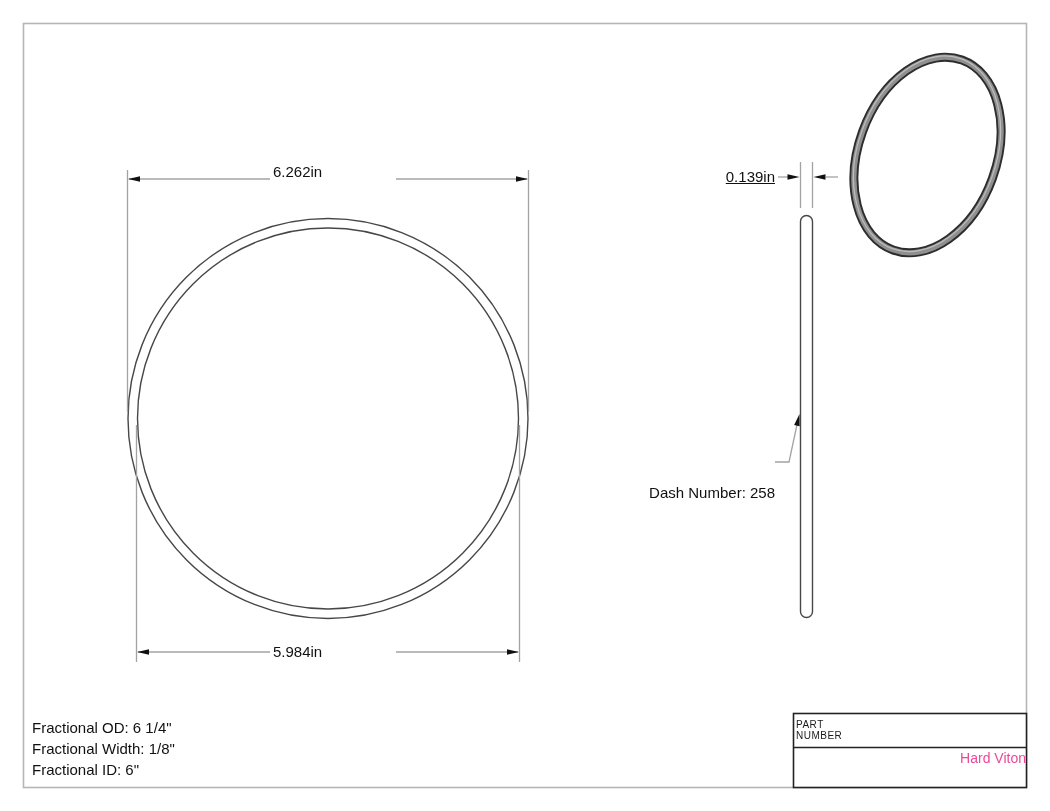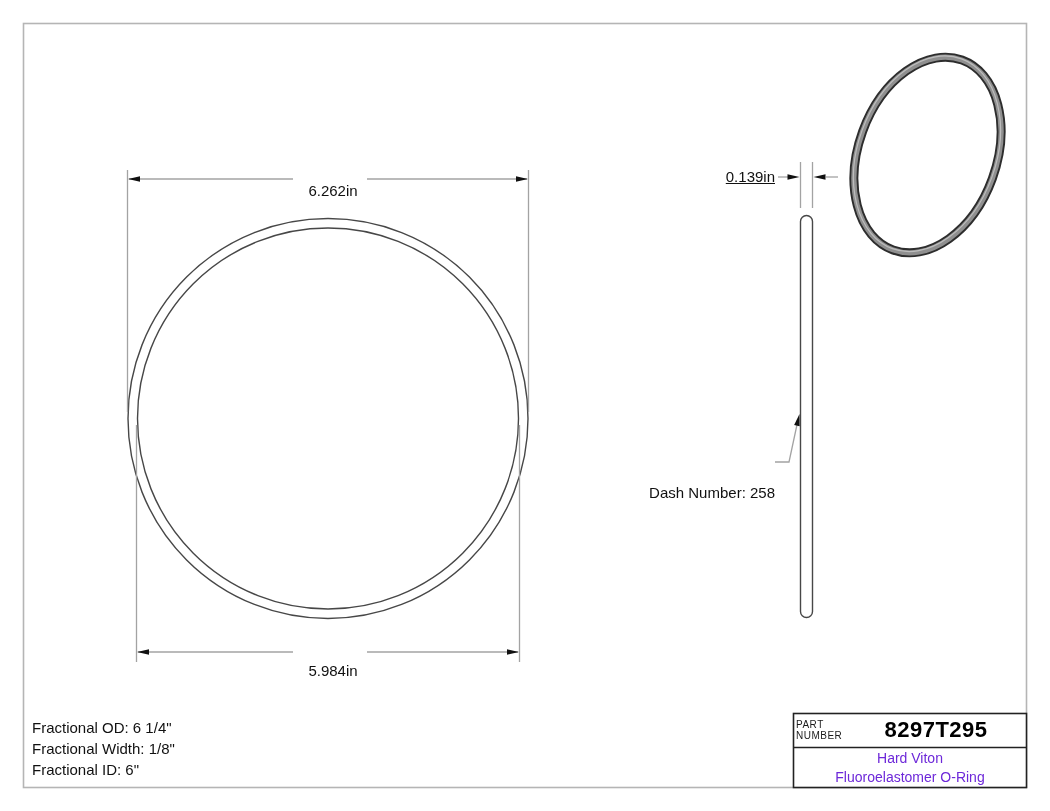--- a/index.html
+++ b/index.html
@@ -8,26 +8,26 @@
     font-family:"Liberation Sans",sans-serif;color:#111;
   }
   svg{position:absolute;left:0;top:0;}
   .dim{stroke:#a3a3a3;stroke-width:1.3;fill:none;}
   .obj{stroke:#474747;stroke-width:1.4;fill:none;}
   .frame{stroke:#b5b5b5;stroke-width:1.6;fill:none;}
   .tb{stroke:#222;stroke-width:1.6;fill:#ffffff;}
   .tbline{stroke:#222;stroke-width:1.4;}
   .arrow{fill:#111;stroke:none;}
   .label{position:absolute;font-size:15px;line-height:18px;white-space:nowrap;background:#fff;padding:0 3px;}
-  .center{text-align:center;margin-top:19px;}
+  .center{text-align:left;}
   .right{text-align:right;}
   .note{position:absolute;font-size:15px;line-height:20px;white-space:nowrap;}
   .tb-small{position:absolute;font-size:10px;line-height:11px;letter-spacing:.5px;color:#1a1a1a;}
   .tb-part{position:absolute;font-size:22px;font-weight:bold;letter-spacing:.5px;text-align:center;color:#000;}
-  .tb-mat{position:absolute;font-size:14px;line-height:19px;text-align:center;color:#6d28d9;}
+  .tb-mat{position:absolute;font-size:14px;line-height:19px;text-align:right;color:#ec4899;}
 </style>
 </head>
 <body>
 
 <div id="stage">
 
   <svg width="1050" height="811" viewBox="0 0 1050 811">
 
     <rect x="23.5" y="23.5" width="1003" height="764" class="frame"></rect>
 
@@ -74,17 +74,15 @@
   <div class="label center" style="left:270px;top:643px;width:120px;">5.984in</div>
   <div class="label right" style="left:672px;top:168px;width:100px;text-decoration:underline;">0.139in</div>
   <div class="label right" style="left:592px;top:484px;width:180px;">Dash Number: 258</div>
 
   <div class="note" style="left:32px;top:718px;">Fractional OD: 6 1/4"</div>
   <div class="note" style="left:32px;top:739px;">Fractional Width: 1/8"</div>
   <div class="note" style="left:32px;top:760px;">Fractional ID: 6"</div>
 
   <div class="tb-small" style="left:796px;top:719px;width:56px;">PART</div>
   <div class="tb-small" style="left:796px;top:730px;width:56px;">NUMBER</div>
-  <div class="tb-part" style="left:852px;top:717px;width:168px;">8297T295</div>
   <div class="tb-mat" style="left:794px;top:749px;width:232px;">Hard Viton</div>
-  <div class="tb-mat" style="left:794px;top:768px;width:232px;">Fluoroelastomer O-Ring</div>
 
 </div>
 
 </body></html>

